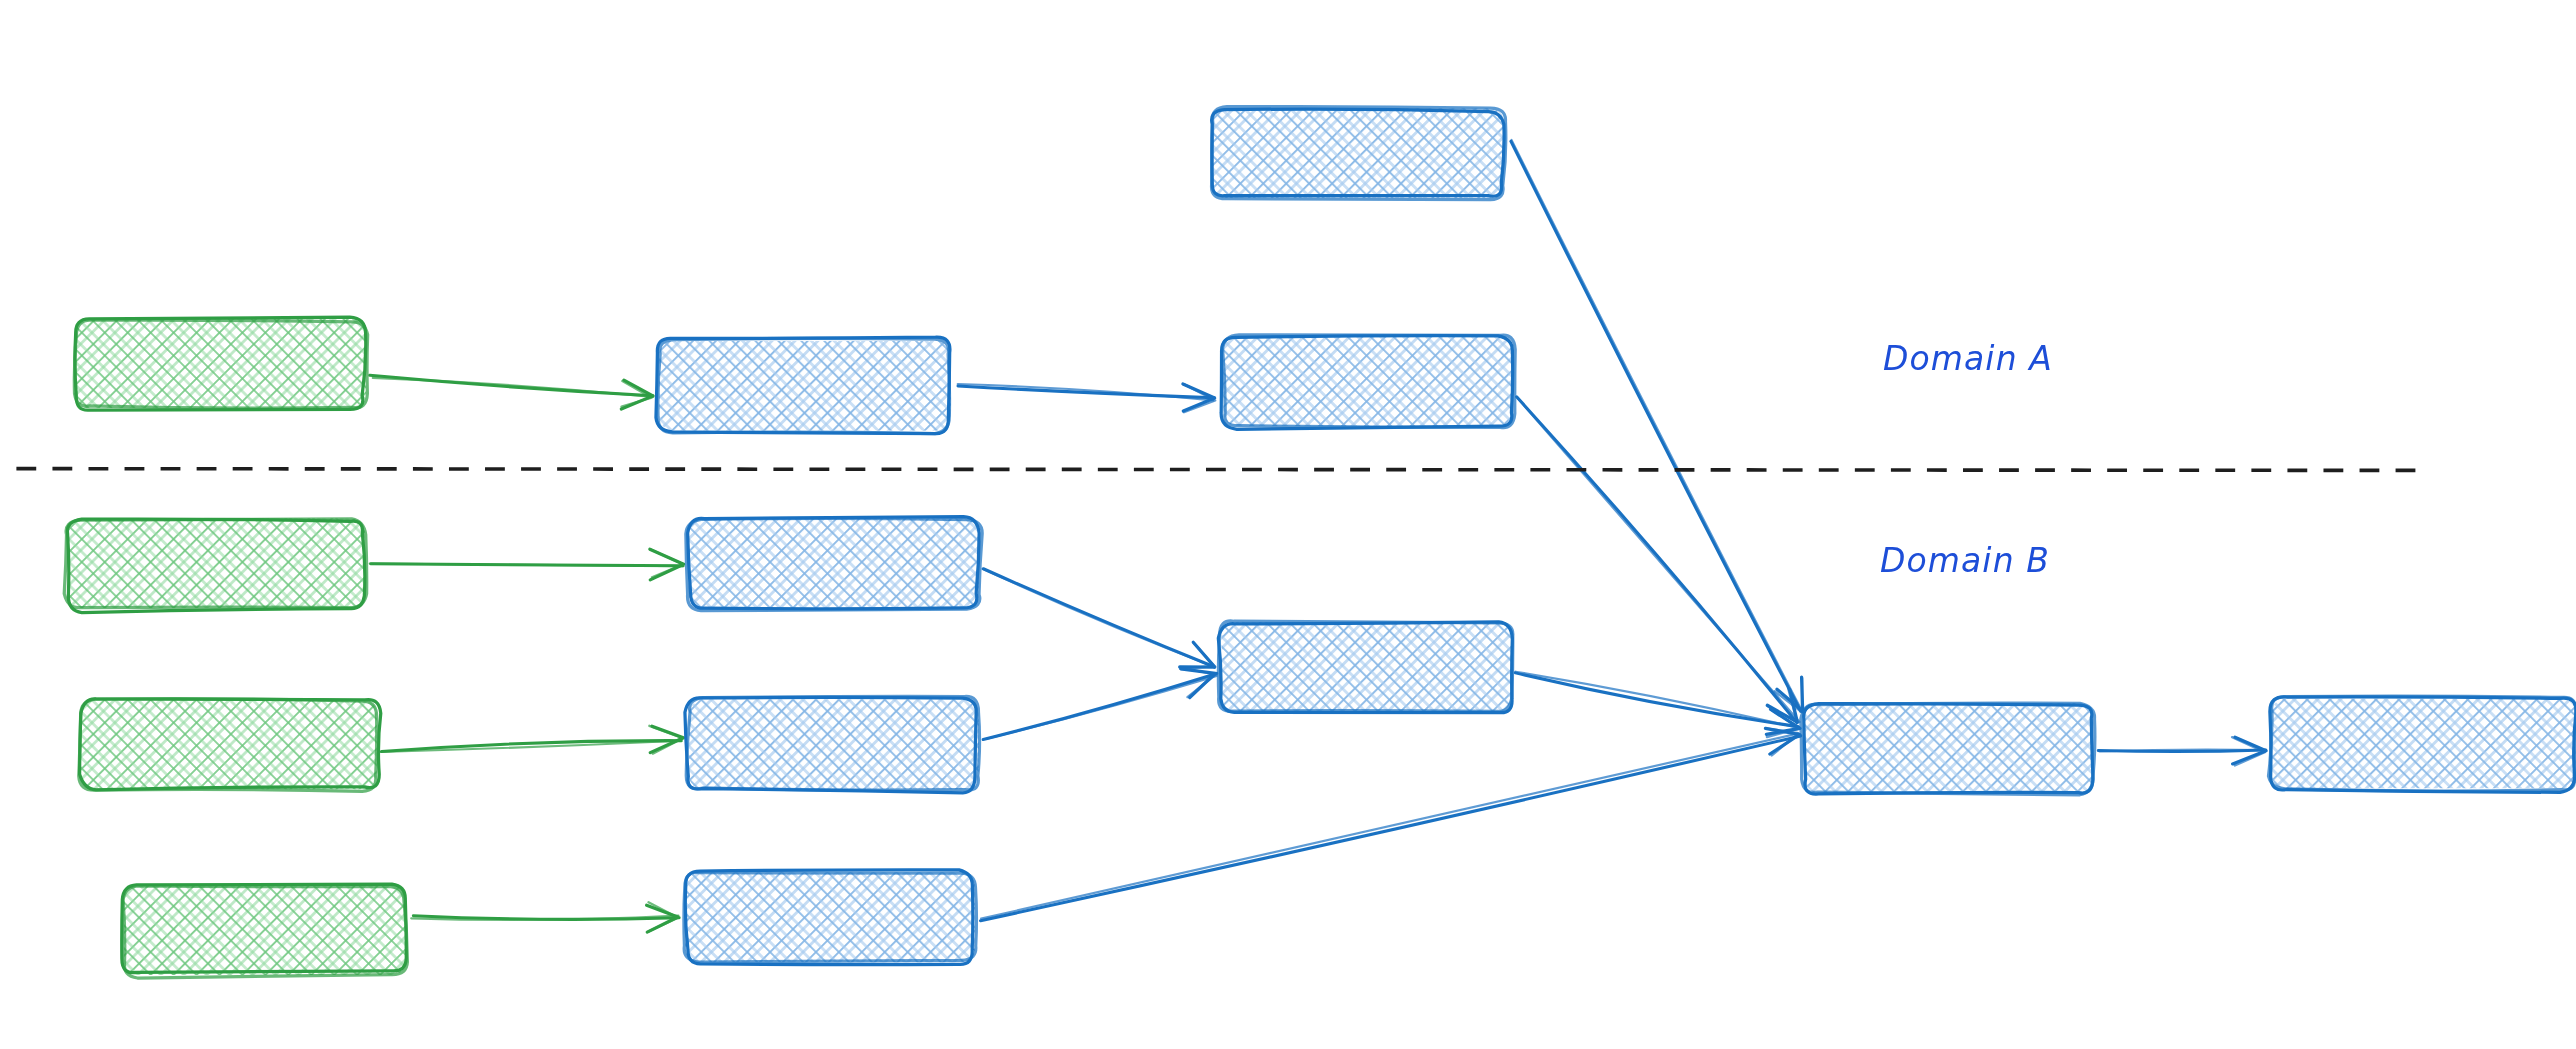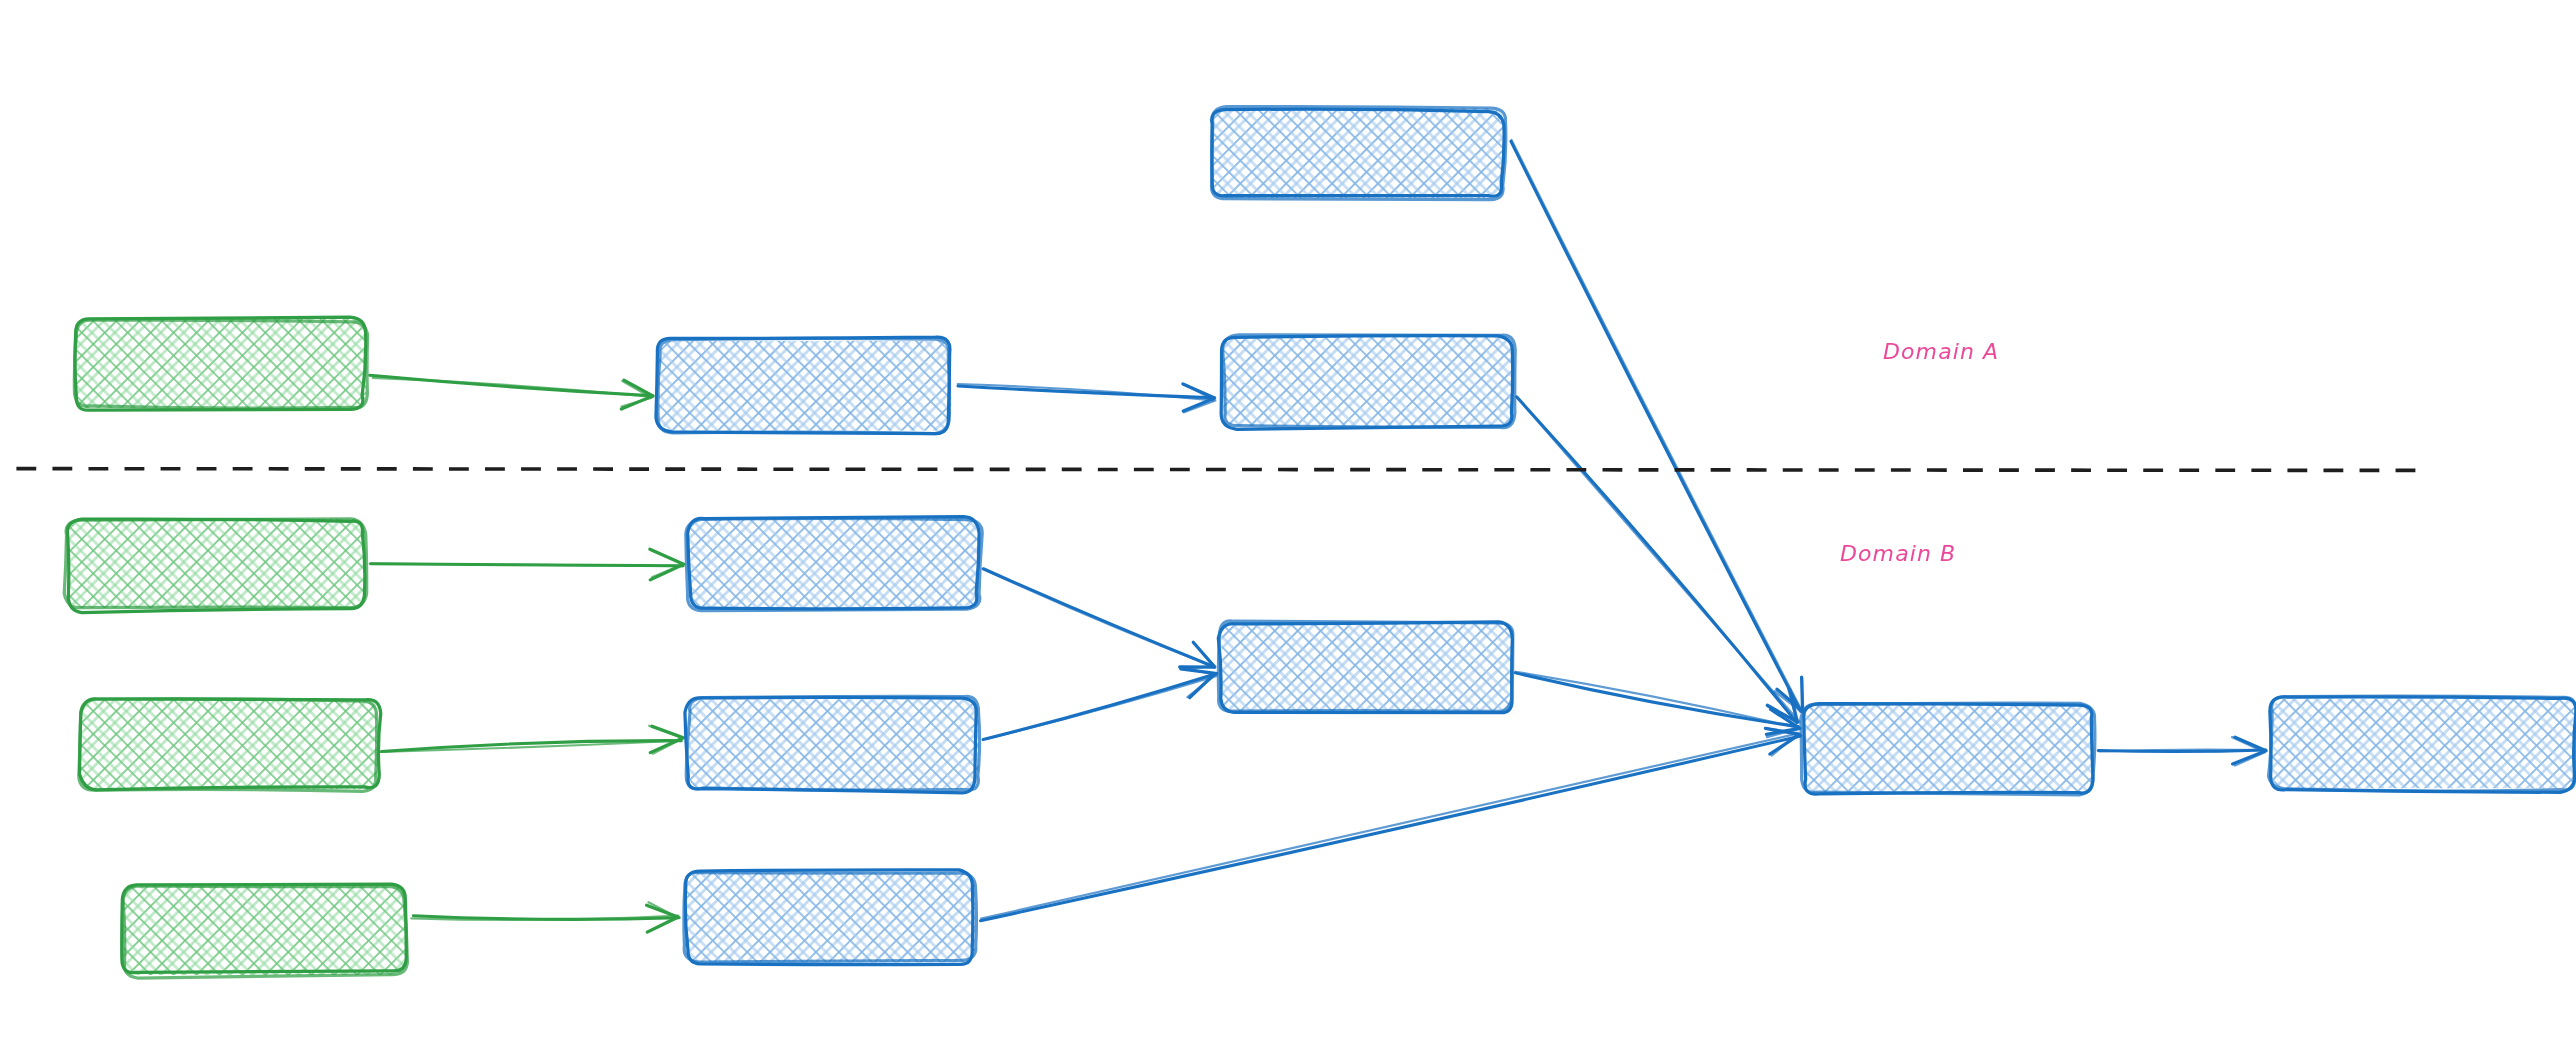--- a/index.html
+++ b/index.html
@@ -22,25 +22,25 @@
     position: absolute;
     left: 0;
     top: 0;
     width: 2576px;
     height: 1049px;
     display: block;
   }
   .domain-label {
     position: absolute;
     font-family: "DejaVu Sans", sans-serif;
-    font-size: 22px;
+    font-size: 33px;
     font-style: italic;
     font-weight: 400;
     letter-spacing: 1.1px;
-    color: #ec4899;
+    color: #1d4ed8;
     white-space: nowrap;
     user-select: none;
   }
 </style>
 </head>
 <body>
 
 <div id="canvas-root">
 
   <svg id="diagram-svg" viewBox="0 0 2858 1164" xmlns="http://www.w3.org/2000/svg">
@@ -260,16 +260,16 @@
           <path d="M 2535.4471536981873 772.9370287099853 Q 2690.5390682633033 771.3375675342977 2842.741041766573 773.8511207479052 Q 2858.618013861496 772.3408843045122 2857.902075240668 788.9370287099853 Q 2860.0120634811 825.0555433324538 2856.1879685462454 861.1740579549223 Q 2858.966529599205 877.7362230533734 2842.741041766573 876.2621106942184 Q 2689.3075280461458 879.6946327692829 2535.4471536981873 875.3944849727675 Q 2520.556585960835 874.9385954044759 2516.9729253778232 861.1740579549223 Q 2521.37975342134 825.0555433324538 2520.828888098523 788.9370287099853 Q 2518.127425936889 773.51270691948 2535.4471536981873 772.9370287099853 Z" fill="none" stroke="#1971c2" stroke-width="3.6" stroke-linecap="round" stroke-linejoin="round" opacity="0.72"></path>
         </g>
       </g>
     <g id="divider-layer">
         <line x1="18" y1="520" x2="2683" y2="522" stroke="#1e1e1e" stroke-width="4" stroke-dasharray="22 18" stroke-linecap="butt"></line>
       </g>
   </svg>
 
   <div class="domain-label" id="label-domain-a" style="left: 1883px; top: 339px;">Domain A</div>
 
-  <div class="domain-label" id="label-domain-b" style="left: 1840px; top: 541px;">Domain B</div>
+  <div class="domain-label" id="label-domain-b" style="left: 1880px; top: 541px;">Domain B</div>
 
 </div>
 
 
 </body></html>

